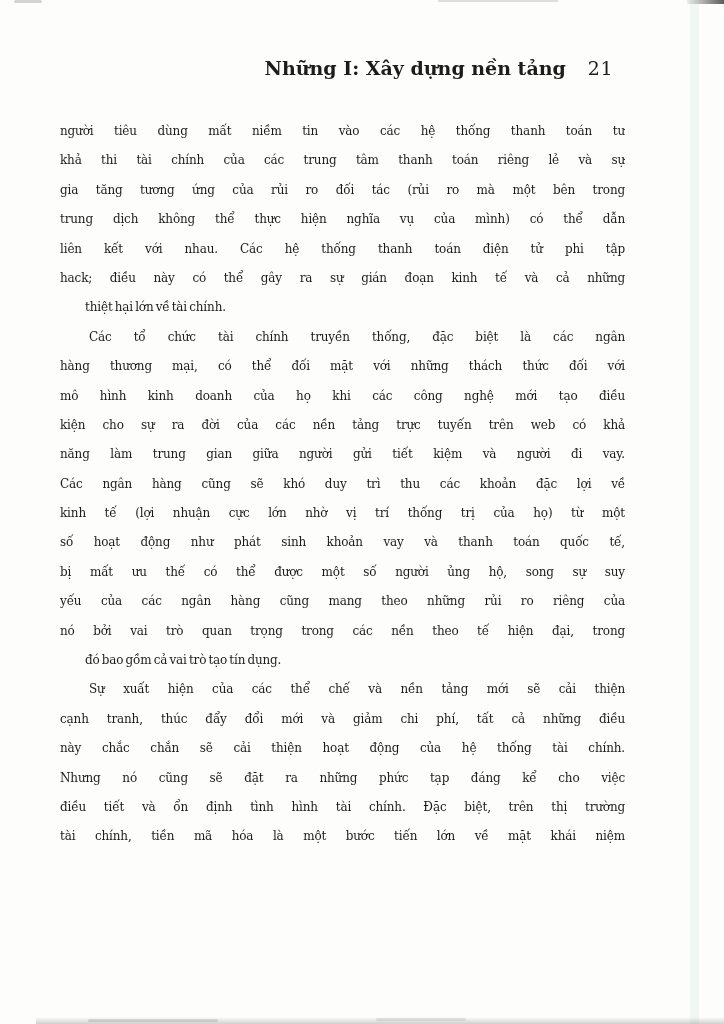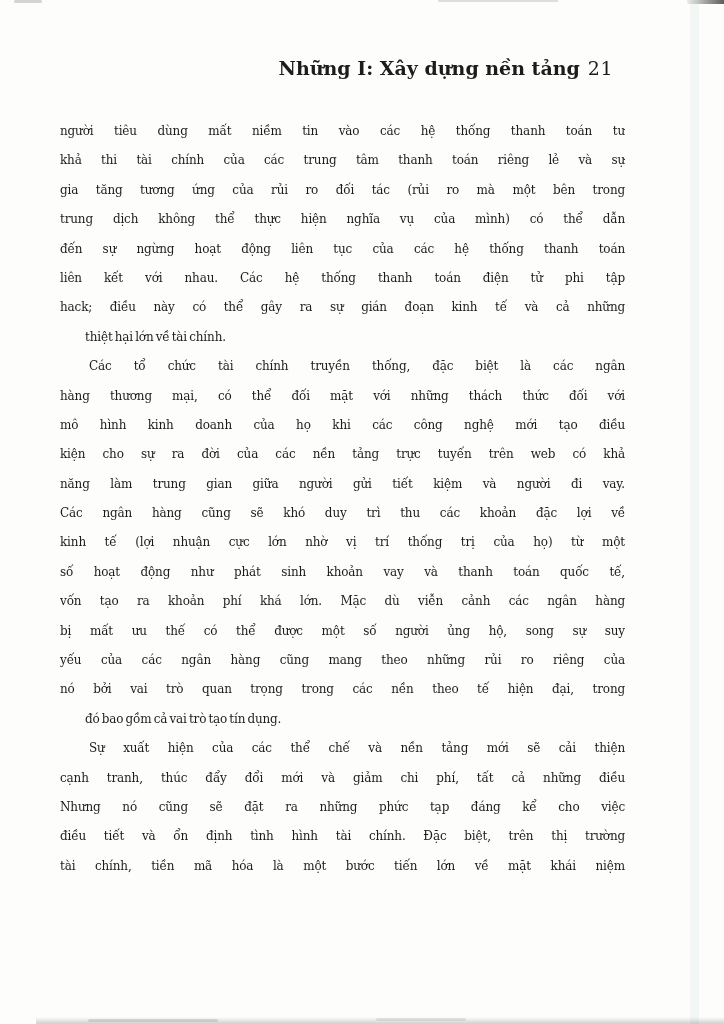--- a/index.html
+++ b/index.html
@@ -22,21 +22,21 @@
     left: 0;
     width: 613px;
     text-align: right;
     font-size: 19px;
     line-height: 24px;
     white-space: nowrap;
   }
   .running-title { font-weight: bold; }
   .page-number {
     font-weight: normal;
-    margin-left: 8px;
+    margin-left: 22px;
     letter-spacing: 0.5px;
   }
   .textblock {
     position: absolute;
     top: 117px;
     left: 60px;
     width: 565px;
   }
   .para { margin: 0; padding: 0; }
   .line {
@@ -98,45 +98,44 @@
     <span class="running-title">Những I: Xây dựng nền tảng</span><span class="page-number">21</span>
   </div>
 
   <div class="textblock">
 
     <div class="para">
       <div class="line">người tiêu dùng mất niềm tin vào các hệ thống thanh toán tư</div>
       <div class="line">khả thi tài chính của các trung tâm thanh toán riêng lẻ và sự</div>
       <div class="line">gia tăng tương ứng của rủi ro đối tác (rủi ro mà một bên trong</div>
       <div class="line">trung dịch không thể thực hiện nghĩa vụ của mình) có thể dẫn</div>
-      <div class="line">đến sự ngừng hoạt động liên tục của các hệ thống thanh toán</div>
       <div class="line">liên kết với nhau. Các hệ thống thanh toán điện tử phi tập</div>
       <div class="line">hack; điều này có thể gây ra sự gián đoạn kinh tế và cả những</div>
       <div class="line last">thiệt hại lớn về tài chính.</div>
     </div>
 
     <div class="para">
       <div class="line ind">Các tổ chức tài chính truyền thống, đặc biệt là các ngân</div>
       <div class="line">hàng thương mại, có thể đối mặt với những thách thức đối với</div>
       <div class="line">mô hình kinh doanh của họ khi các công nghệ mới tạo điều</div>
       <div class="line">kiện cho sự ra đời của các nền tảng trực tuyến trên web có khả</div>
       <div class="line">năng làm trung gian giữa người gửi tiết kiệm và người đi vay.</div>
       <div class="line">Các ngân hàng cũng sẽ khó duy trì thu các khoản đặc lợi về</div>
       <div class="line">kinh tế (lợi nhuận cực lớn nhờ vị trí thống trị của họ) từ một</div>
       <div class="line">số hoạt động như phát sinh khoản vay và thanh toán quốc tế,</div>
-      <div class="line">vốn tạo ra khoản phí khá lớn. Mặc dù viễn cảnh các ngân hàng</div>
       <div class="line">bị mất ưu thế có thể được một số người ủng hộ, song sự suy</div>
       <div class="line">yếu của các ngân hàng cũng mang theo những rủi ro riêng của</div>
       <div class="line">nó bởi vai trò quan trọng trong các nền theo tế hiện đại, trong</div>
       <div class="line last">đó bao gồm cả vai trò tạo tín dụng.</div>
     </div>
 
     <div class="para">
       <div class="line ind">Sự xuất hiện của các thể chế và nền tảng mới sẽ cải thiện</div>
       <div class="line">cạnh tranh, thúc đẩy đổi mới và giảm chi phí, tất cả những điều</div>
+      <div class="line">này chắc chắn sẽ cải thiện hoạt động của hệ thống tài chính.</div>
       <div class="line">Nhưng nó cũng sẽ đặt ra những phức tạp đáng kể cho việc</div>
       <div class="line">điều tiết và ổn định tình hình tài chính. Đặc biệt, trên thị trường</div>
       <div class="line">tài chính, tiền mã hóa là một bước tiến lớn về mặt khái niệm</div>
     </div>
 
   </div>
 
   <div class="artifact artifact-top-left"></div>
   <div class="artifact artifact-top-mid"></div>
   <div class="artifact artifact-top-right"></div>

